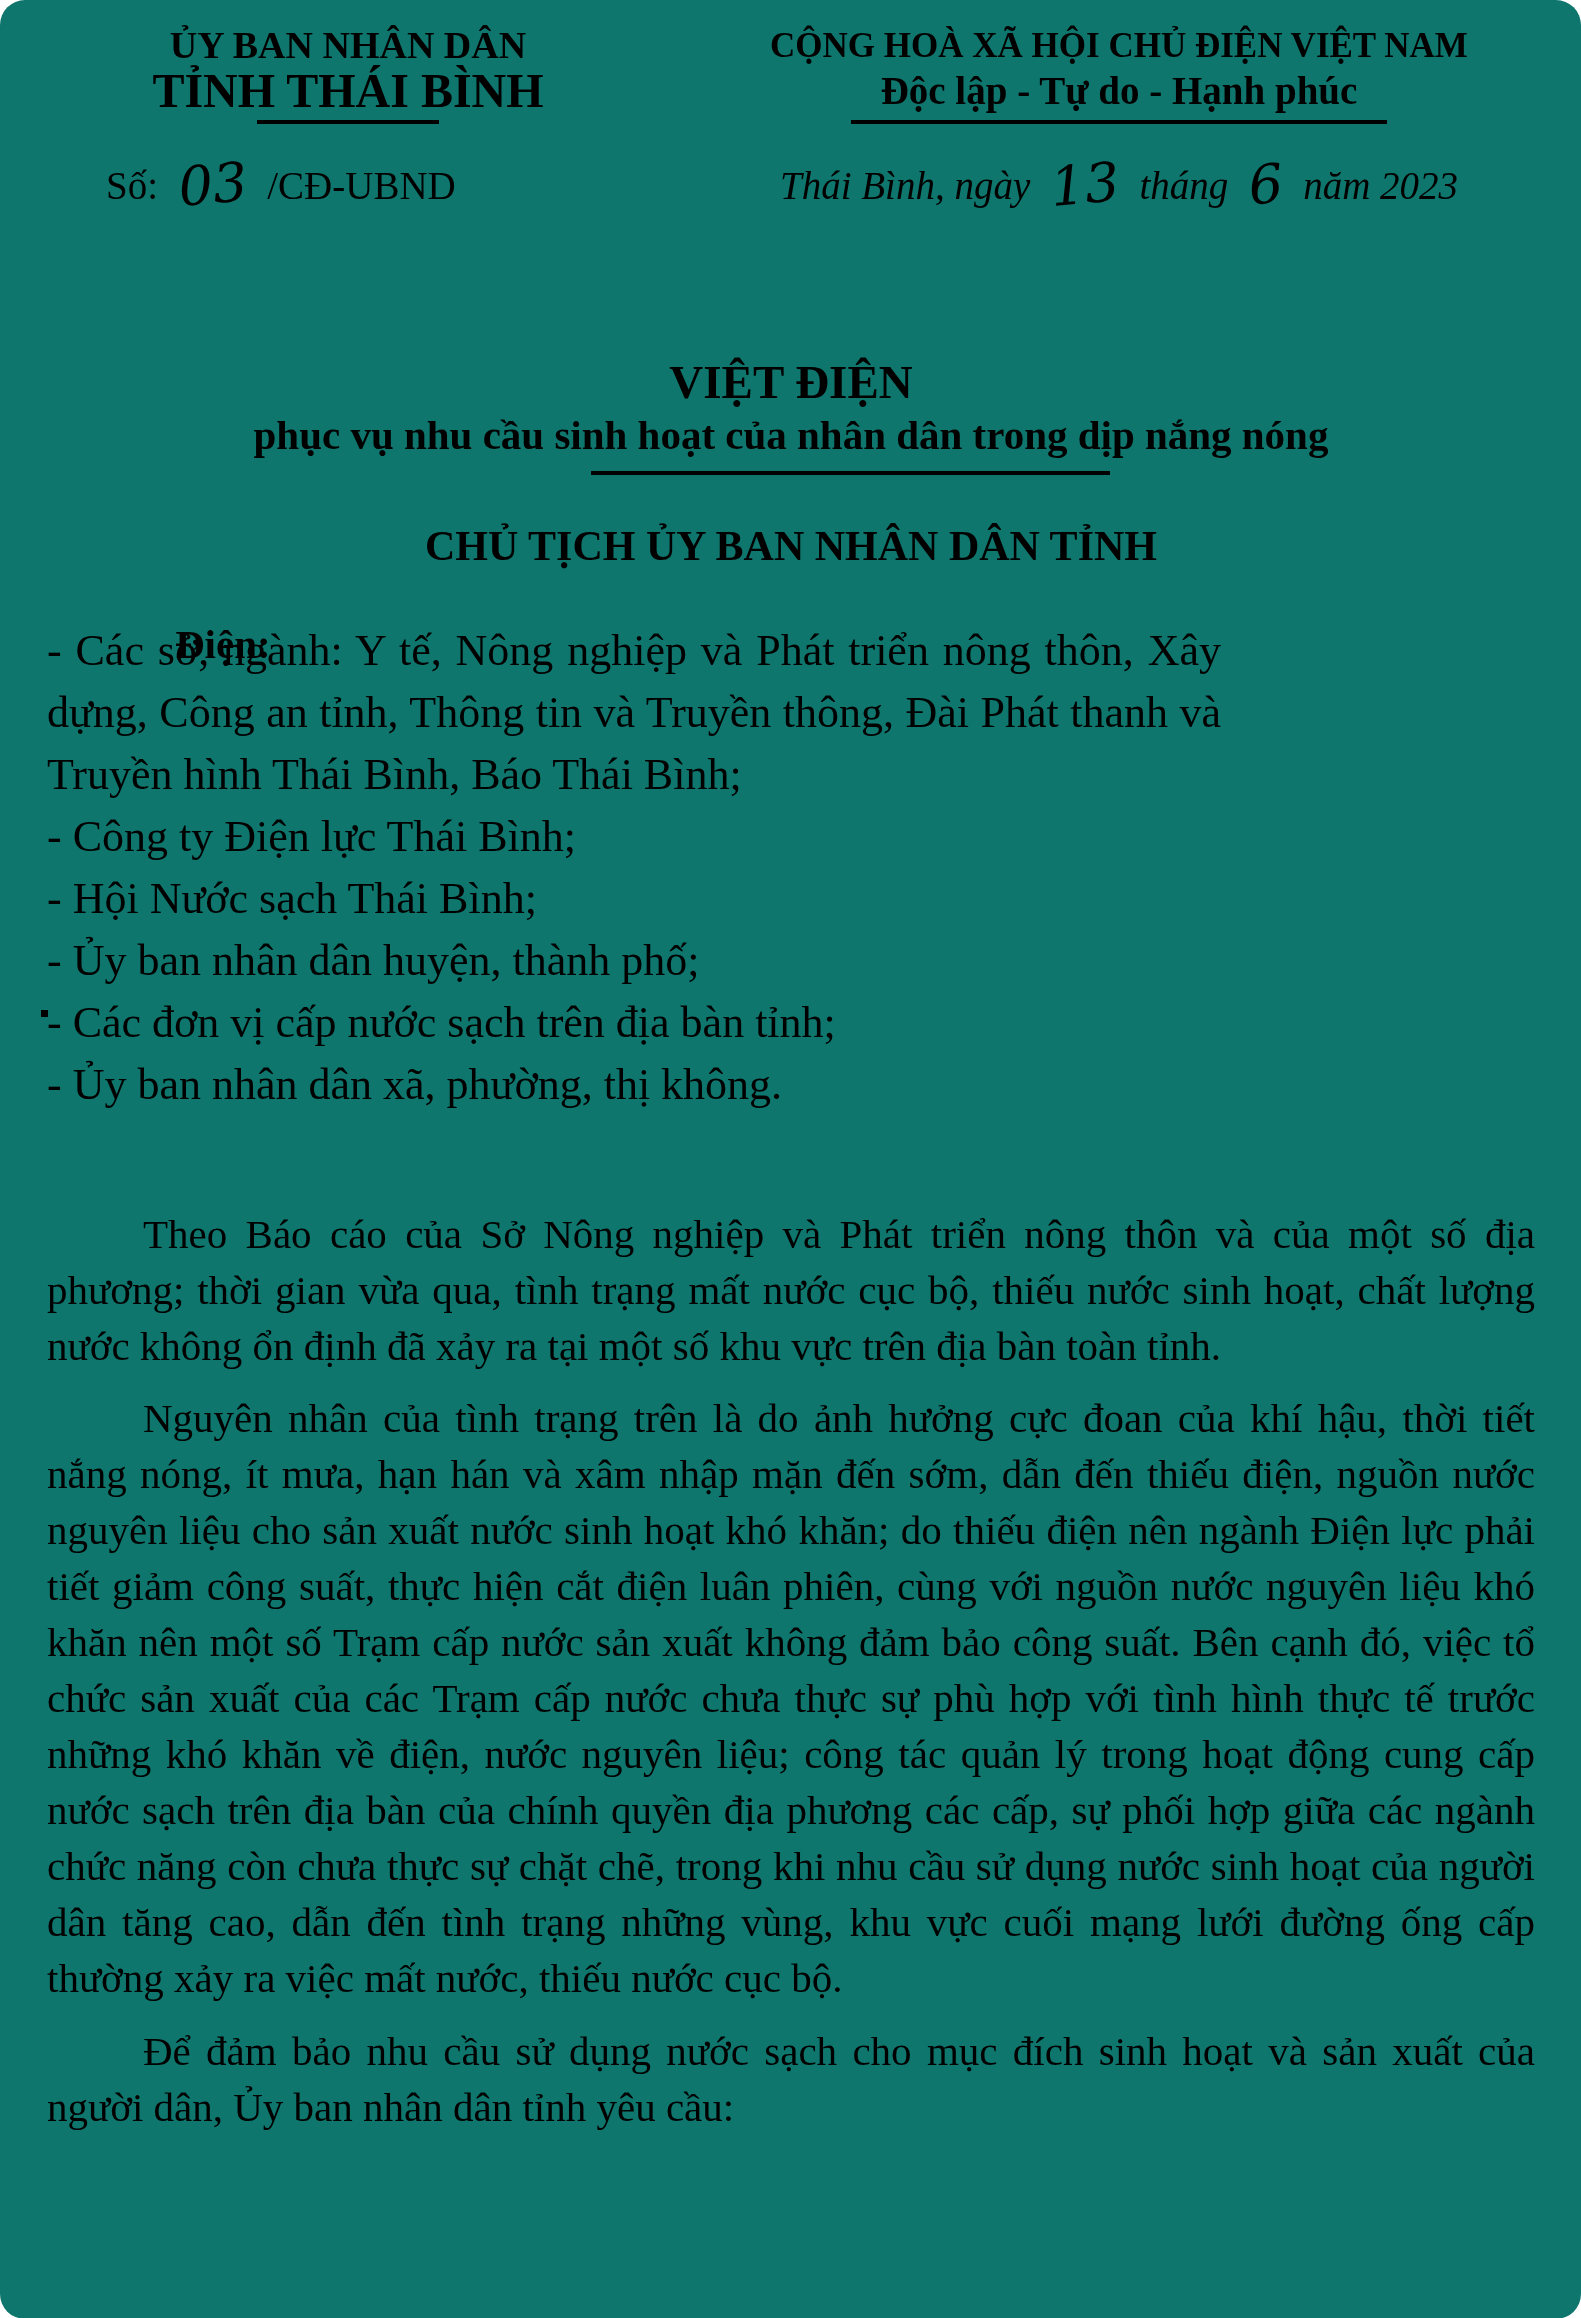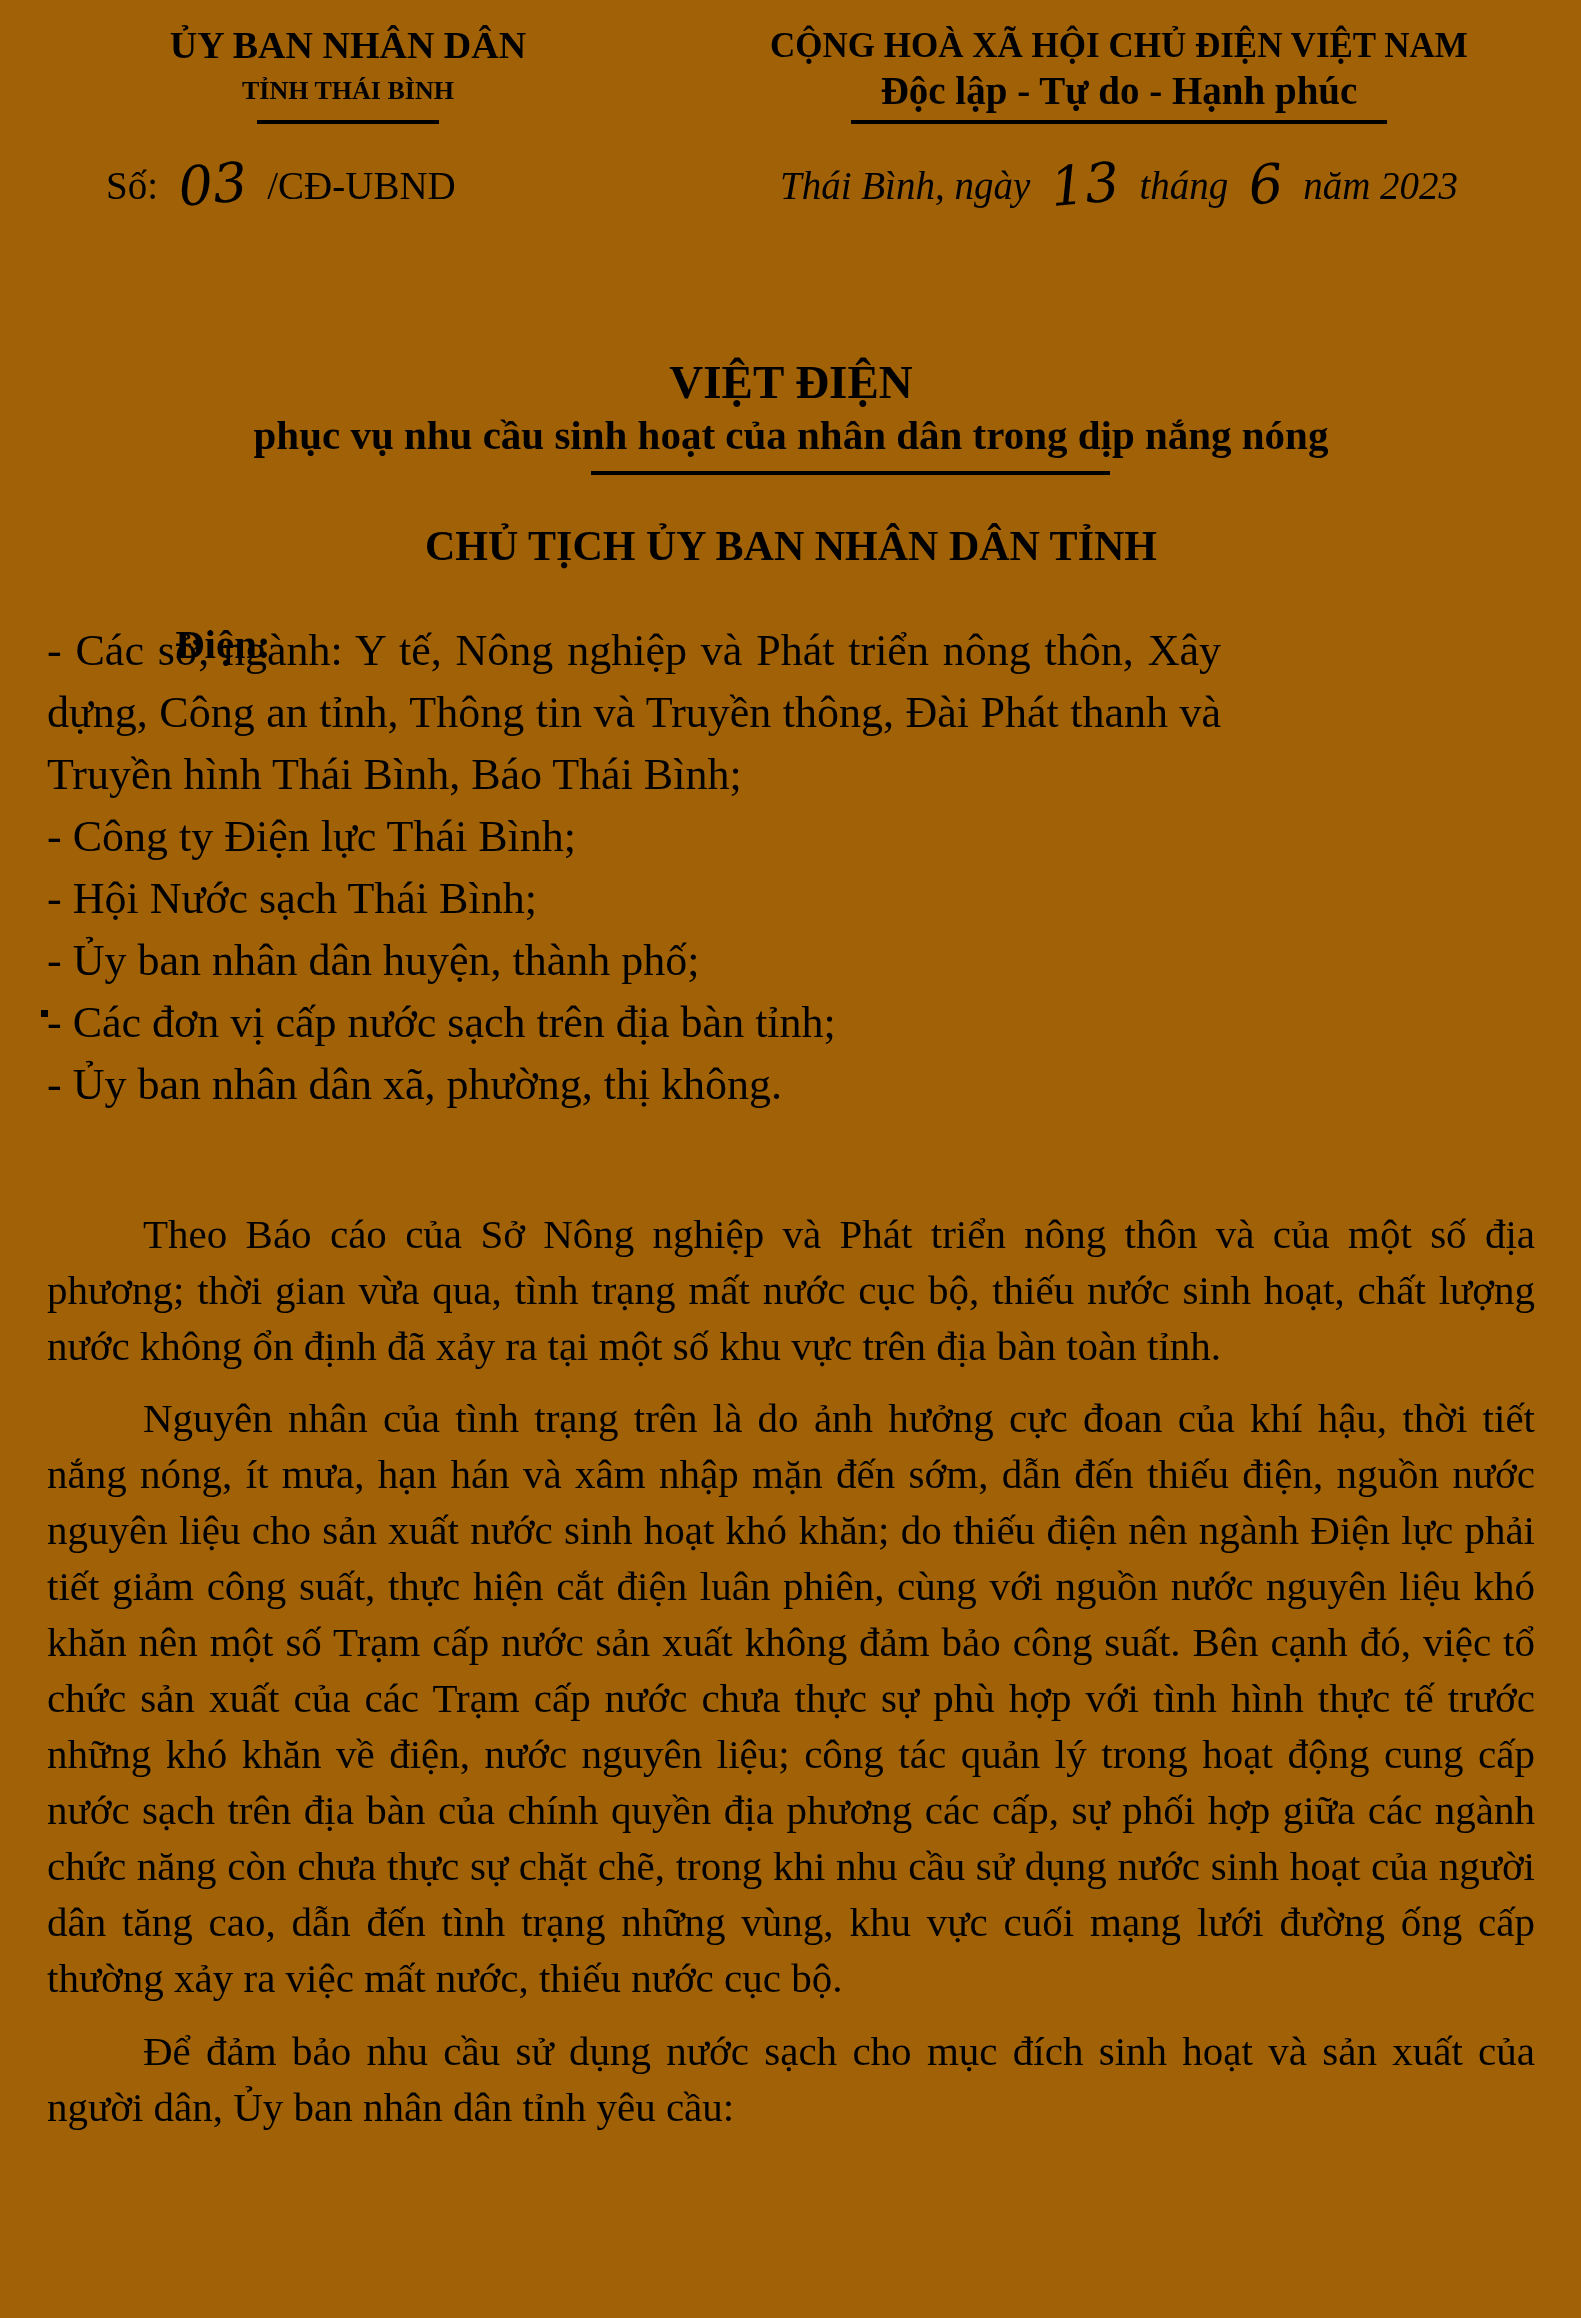--- a/index.html
+++ b/index.html
@@ -9,32 +9,33 @@
     min-height: 2319px;
     font-family: "Liberation Serif", "DejaVu Serif", serif;
     color: #000;
     position: relative;
   }
   .page {
     width: 1581px;
     min-height: 2319px;
     padding: 22.6px 46px 30px 47px;
     position: relative;
-    background: #a16207;
+    background: #0f766e;
+    border-radius: 25px;
   }
 
   
   .header-row { display: flex; align-items: flex-start; }
   .header-left  { width: 602px;  text-align: center; }
   .header-right { width: 832px; text-align: center; margin-left: auto; }
   .hdr-line {
     font-weight: bold; white-space: nowrap; line-height: 45px;
   }
   .hdr-left-l1  { font-size: 38px; }
-  .hdr-left-l2  { font-size: 26px; }
+  .hdr-left-l2  { font-size: 48px; }
   .hdr-right-l1 { font-size: 35px; }
   .hdr-right-l2 { font-size: 39px; }
   .rule { background: #000; height: 3.8px; }
   .rule-left  { width: 182px; margin: 7.5px auto 0 auto; }
   .rule-right { width: 536px; margin: 7.5px auto 0 auto; }
 
   .meta-row { display: flex; align-items: flex-start; margin-top: 35px; }
   .doc-number {
     width: 602px; padding-left: 59px; text-align: left;
     font-size: 39px; white-space: nowrap; line-height: 53px;

